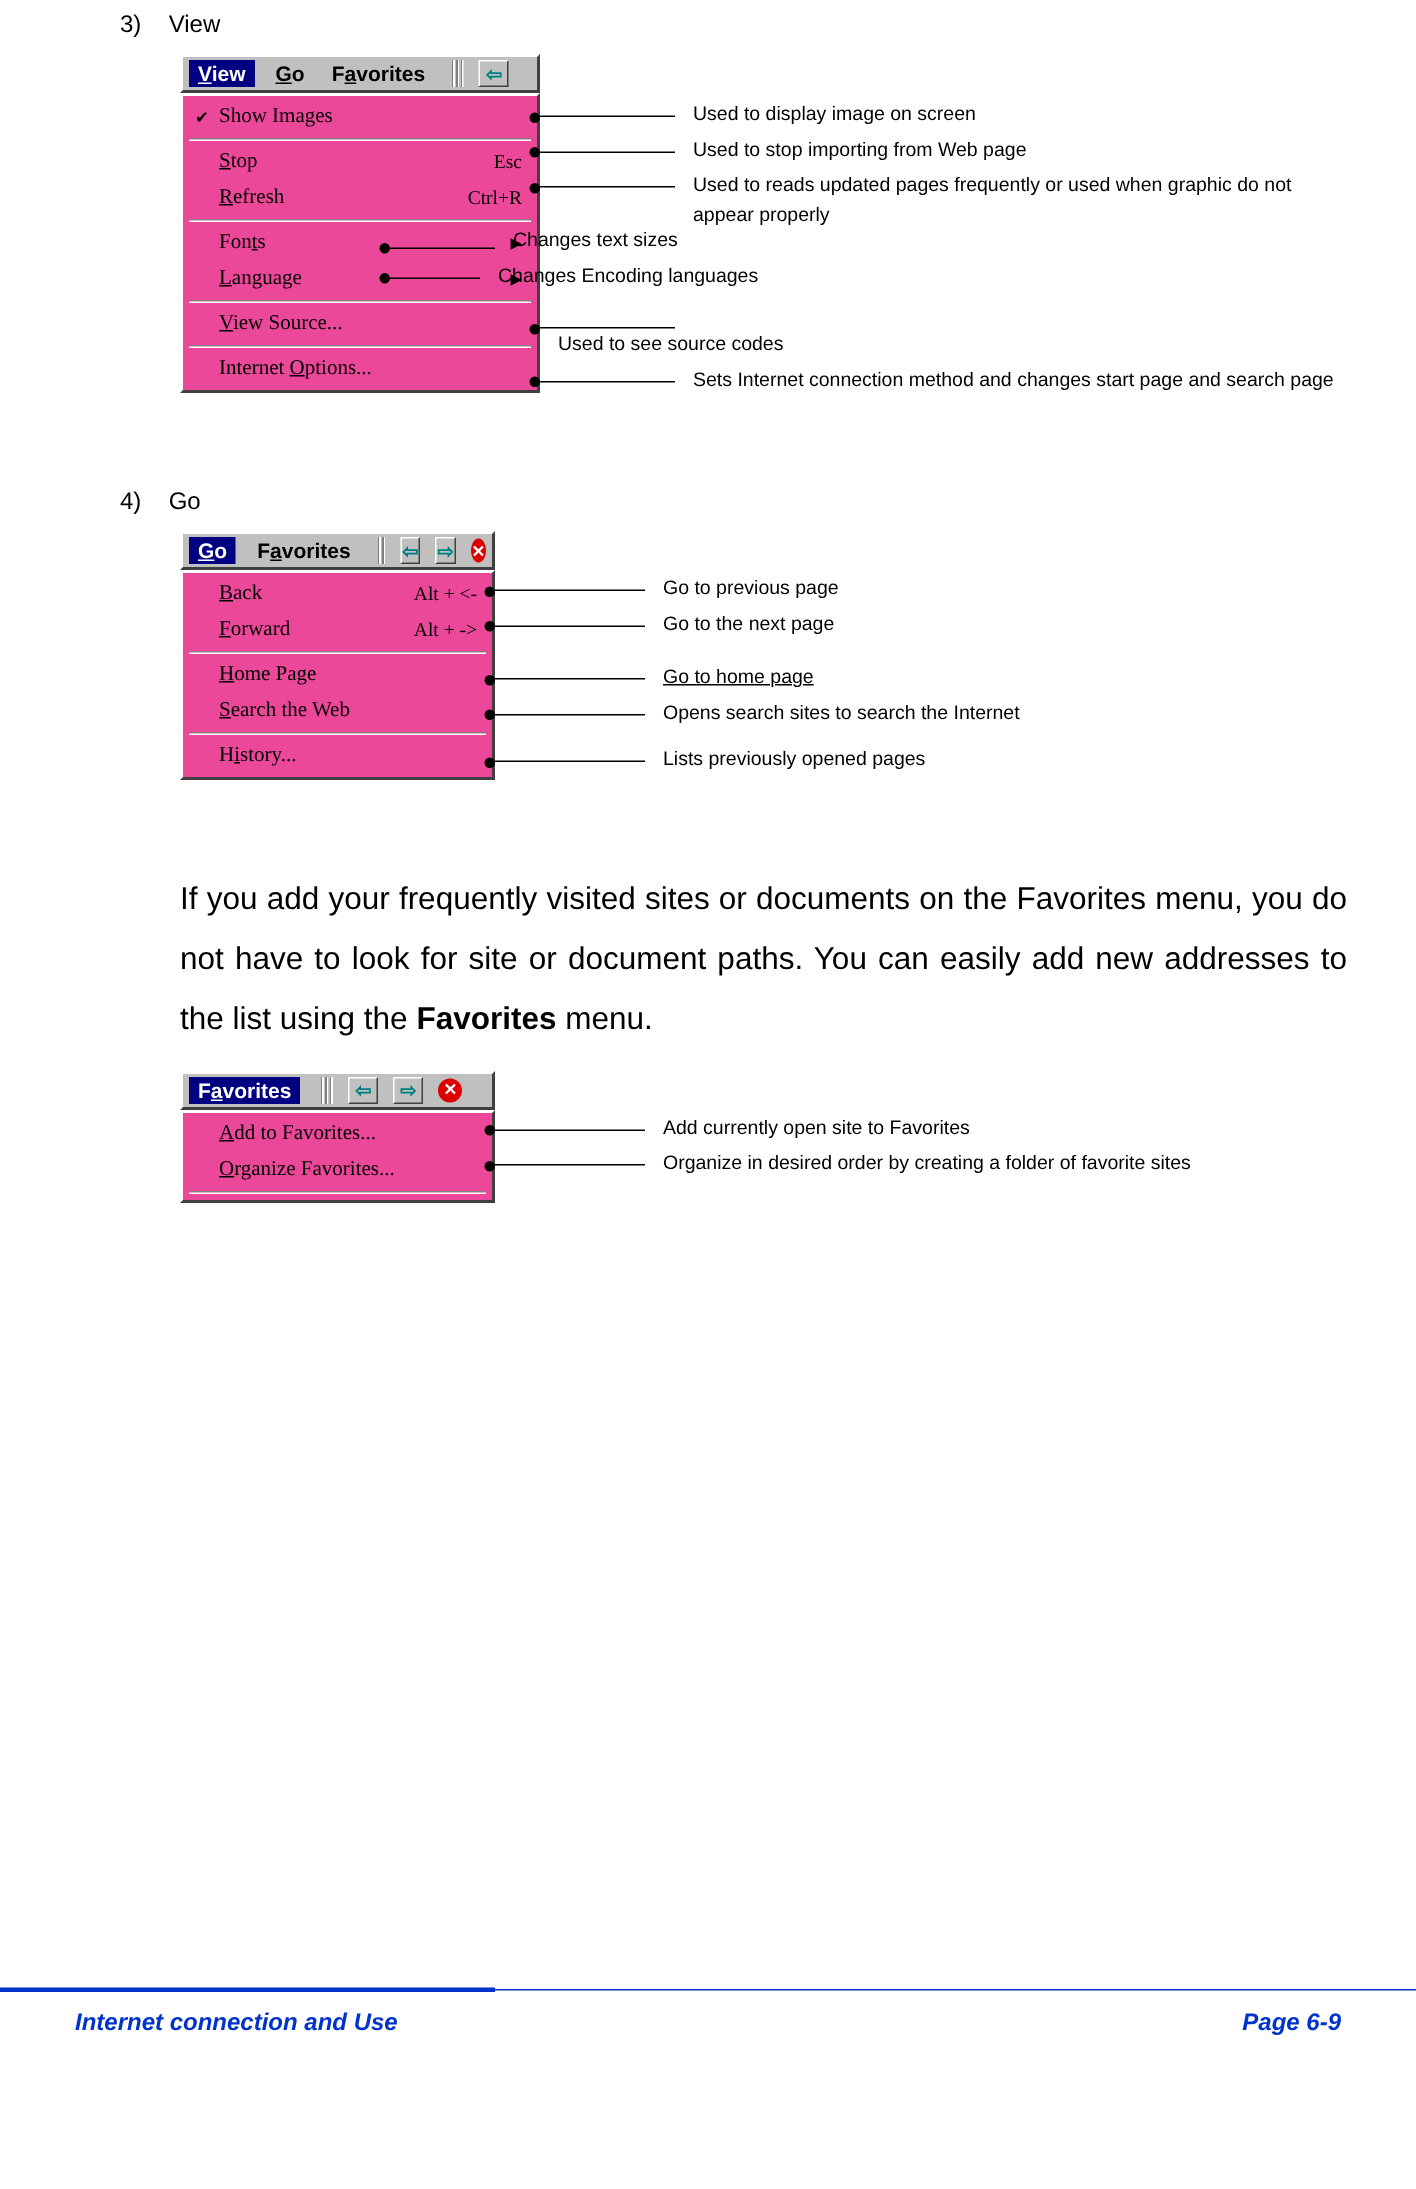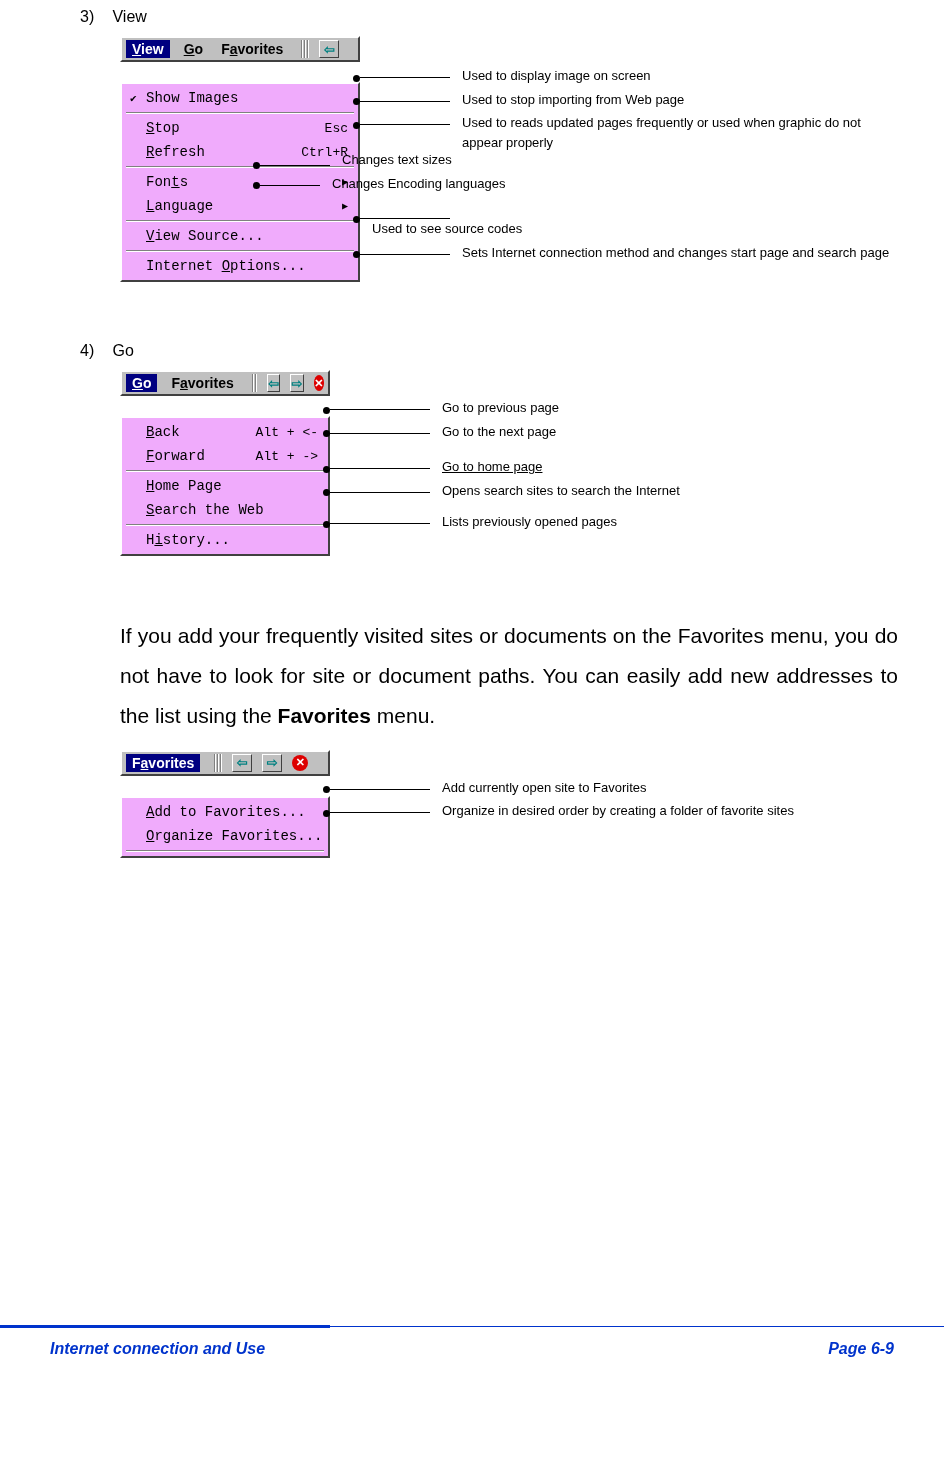--- a/index.html
+++ b/index.html
@@ -16,21 +16,21 @@
   
   .toolbar { background: #c0c0c0; border: 2px solid; border-color: #fff #404040 #404040 #fff; padding: 2px 4px; display: flex; align-items: center; gap: 10px; font-family: Tahoma, Arial, sans-serif; font-size: 14px; font-weight: bold; }
   .toolbar .active { background: #000080; color: #fff; padding: 1px 6px; }
   .toolbar .tb-item { padding: 1px 4px; }
   .toolbar .grip { display: inline-block; width: 8px; height: 18px; background: repeating-linear-gradient(90deg, #808080 0 1px, #fff 1px 2px, transparent 2px 3px); margin-left: 4px; }
   .toolbar .arrow-btn { display: inline-flex; align-items: center; justify-content: center; width: 20px; height: 18px; border: 1px solid; border-color: #fff #404040 #404040 #fff; background:#c0c0c0; }
   .arrow-left::before { content: "⇦"; color: #008080; font-size: 13px; line-height: 1;}
   .arrow-right::before { content: "⇨"; color: #008080; font-size: 13px; line-height: 1;}
   .close-x { background: #d00; color:#fff; border-radius: 50%; width:16px; height:16px; display:inline-flex; align-items:center; justify-content:center; font-size:11px; font-weight:bold; }
 
-  .dropdown { background: #f0abfc; border: 2px solid; border-color: #fff #404040 #404040 #fff; padding: 2px; font-family: Liberation Mono, monospace; font-size: 14px; margin-top: 20px; }
+  .dropdown { background: #ec4899; border: 2px solid; border-color: #fff #404040 #404040 #fff; padding: 2px; font-family: Liberation Serif, serif; font-size: 14px; }
   .menu-item { display: flex; align-items: center; padding: 4px 8px 4px 22px; position: relative; white-space: nowrap; }
   .menu-item .shortcut { margin-left: auto; padding-left: 20px; color: #000; font-size: 13px;}
   .menu-item .submenu-arrow { margin-left: auto; font-size: 10px; }
   .menu-item.checked::before { content: "✔"; position: absolute; left: 6px; font-size: 11px; }
   .menu-sep { height: 0; border-top: 1px solid #808080; border-bottom: 1px solid #fff; margin: 2px 2px; }
   .underline-first { text-decoration: underline; text-decoration-skip-ink: none; }
 
   
   .annot { display: flex; align-items: flex-start; margin: 4px 0; line-height: 1.5; font-size: 13px; }
   .annot .line { flex: 0 0 auto; border-top: 1px solid #000; position: relative; margin-top: 11px; }

